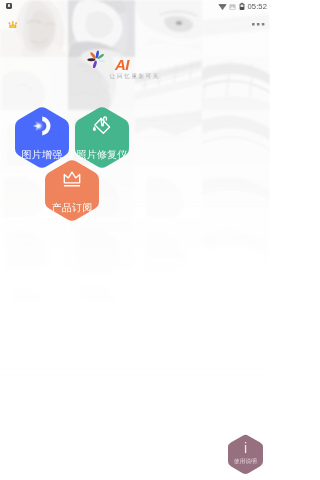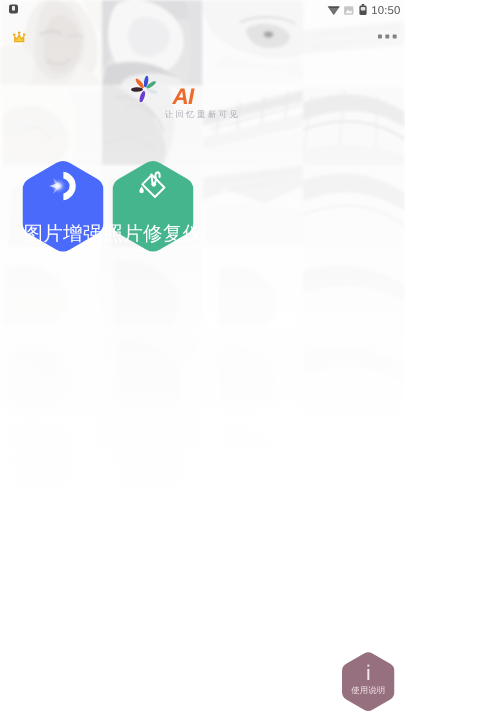--- a/index.html
+++ b/index.html
@@ -32,21 +32,21 @@
   .logo-ai { position:absolute; left:95px; top:57px; color:#ee6a2a; font-style:italic;
       font-weight:bold; font-size:15px; line-height:1; letter-spacing:-0.5px;padding-left:20px; }
   .sparkle { position:absolute; left:87px; top:50px; }
   .logo-sub { position:absolute; left:0; right:0; top:73px; font-size:5.5px; color:#a9aab4; letter-spacing:1.7px; }
 
   
   .hex { position:absolute; z-index:7; width:54px; height:63px;
       display:flex; flex-direction:column; align-items:center; justify-content:center; }
   .hex > svg.hexbg { position:absolute; inset:0; }
   .hex .hx-icon { position:relative; display:flex; align-items:center; justify-content:center; height:21px; }
-  .hex .hx-label { position:relative; color:#fff; font-size:13px; margin-top:14px; letter-spacing:0.2px; white-space:nowrap; line-height:1; }
+  .hex .hx-label { position:relative; color:#fff; font-size:10px; margin-top:14px; letter-spacing:0.2px; white-space:nowrap; line-height:1; }
 
   #hex-enhance { left:15px; top:106px; }
   #hex-color   { left:75px; top:106px; }
   #hex-sub     { left:45px; top:159px; }
 
   #hex-info { position:absolute; left:228px; top:434px; width:35px; height:39px; z-index:8;
       display:flex; flex-direction:column; align-items:center; justify-content:center; }
   #hex-info > svg.hexbg { position:absolute; inset:0; }
   #hex-info .i-glyph { position:relative; color:#f5e6ea; font-size:14px; line-height:1;
       font-family:"Liberation Sans",sans-serif; margin-top:-2px; }
@@ -372,21 +372,21 @@
           <path d="M1.3 6.9 L3.0 4.3 L4.2 5.9 L5.0 4.9 L5.9 6.9 Z" fill="#fbfbfb"></path>
         </svg>
       </span>
       <span>
         <svg width="6" height="9" viewBox="0 0 6 9" style="display:block">
           <rect x="2.1" y="0.7" width="1.8" height="1.1" rx="0.4" fill="#4f4f4f"></rect>
           <rect x="0.6" y="1.6" width="4.8" height="6.4" rx="1" fill="#4f4f4f"></rect>
           <rect x="1.5" y="2.6" width="3" height="2.4" rx="0.5" fill="#ffffff" opacity="0.85"></rect>
         </svg>
       </span>
-      <span class="sb-time">10:50</span>
+      <span class="sb-time">05:52</span>
     </div>
   </div>
 
   <div class="logo-wrap">
     <div class="logo-row">
       <span class="sparkle">
         <svg width="18" height="18" viewBox="0 0 18 18">
           <g transform="translate(9.5,9.5)">
             <ellipse cx="0" cy="-5.2" rx="1.35" ry="3.9" fill="#3a4fd6" transform="rotate(10)"></ellipse>
             <ellipse cx="0" cy="-5.2" rx="1.3" ry="3.8" fill="#4ba87c" transform="rotate(55)"></ellipse>
@@ -441,20 +441,34 @@
           <path d="M13.2 6.6 L12.0 9.6"></path>
 
           <path d="M13.2 6.6 C12.4 4.5 12.2 2.4 13.7 2.0 C15.1 1.6 15.7 3.2 15.4 5.0"></path>
         </g>
         <circle cx="11.5" cy="9.9" r="1.55" fill="#ffffff"></circle>
         <path d="M3.4 11.3 C4.5 12.9 4.85 13.6 4.85 14.4 C4.85 15.3 4.2 15.9 3.4 15.9 C2.6 15.9 1.95 15.3 1.95 14.4 C1.95 13.6 2.3 12.9 3.4 11.3 Z" fill="#ffffff"></path>
       </svg>
     </span>
     <span class="hx-label">照片修复仪</span>
   </div>
+  <div class="hex" id="hex-sub">
+    <svg class="hexbg" viewBox="0 0 54 63">
+        <path d="M 22.68 2.52 Q 27 0 31.32 2.52 L 49.68 13.23 Q 54 15.75 54 20.75 L 54 42.25 Q 54 47.25 49.68 49.77 L 31.32 60.48 Q 27 63 22.68 60.48 L 4.32 49.77 Q 0 47.25 0 42.25 L 0 20.75 Q 0 15.75 4.32 13.23 Z" fill="#ee835c"></path>
+      </svg>
+    <span class="hx-icon">
+      <svg width="20" height="18" viewBox="0 0 20 18">
+        <g fill="none" stroke="#ffffff" stroke-width="1.35" stroke-linejoin="round" stroke-linecap="round">
+          <path d="M2.3 4.4 L2.3 12.8 L17.7 12.8 L17.7 4.4 L13.6 7.9 L10.0 2.1 L6.4 7.9 Z"></path>
+          <path d="M2.5 15.7 L17.5 15.7"></path>
+        </g>
+      </svg>
+    </span>
+    <span class="hx-label">产品订阅</span>
+  </div>
 
   <div id="hex-info">
     <svg class="hexbg" viewBox="0 0 54 63">
         <path d="M 22.68 2.52 Q 27 0 31.32 2.52 L 49.68 13.23 Q 54 15.75 54 20.75 L 54 42.25 Q 54 47.25 49.68 49.77 L 31.32 60.48 Q 27 63 22.68 60.48 L 4.32 49.77 Q 0 47.25 0 42.25 L 0 20.75 Q 0 15.75 4.32 13.23 Z" fill="#96707e"></path>
       </svg>
     <span class="i-glyph">i</span>
     <span class="i-label">使用说明</span>
   </div>
 </div>
 

